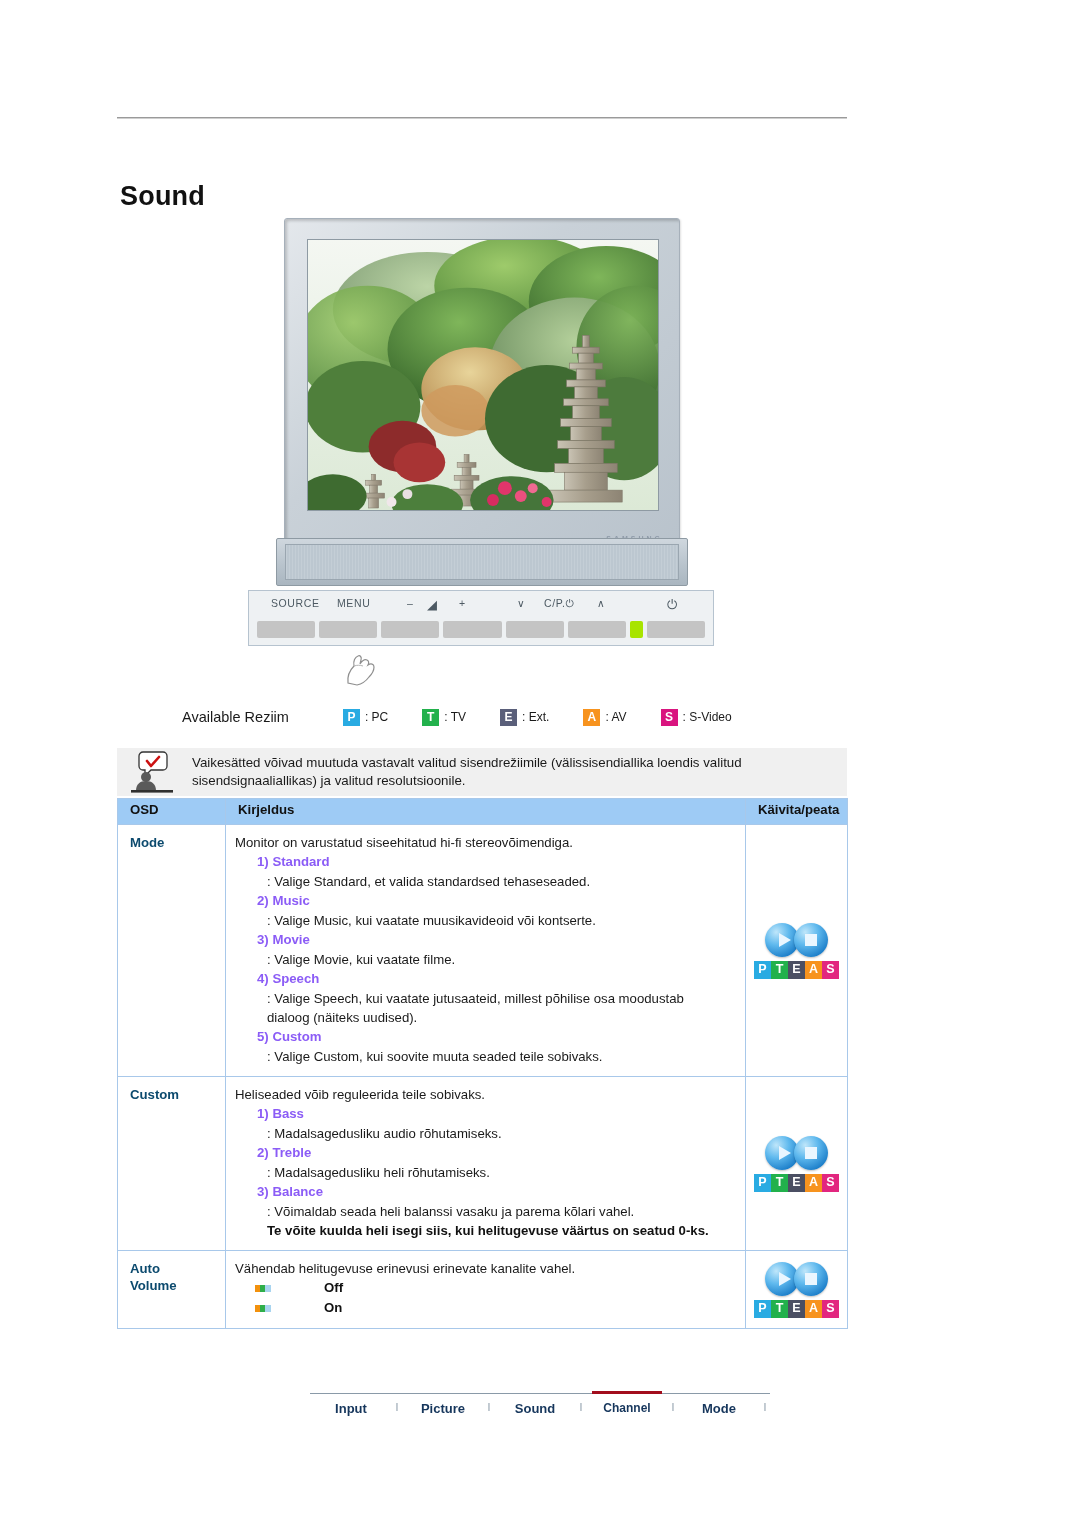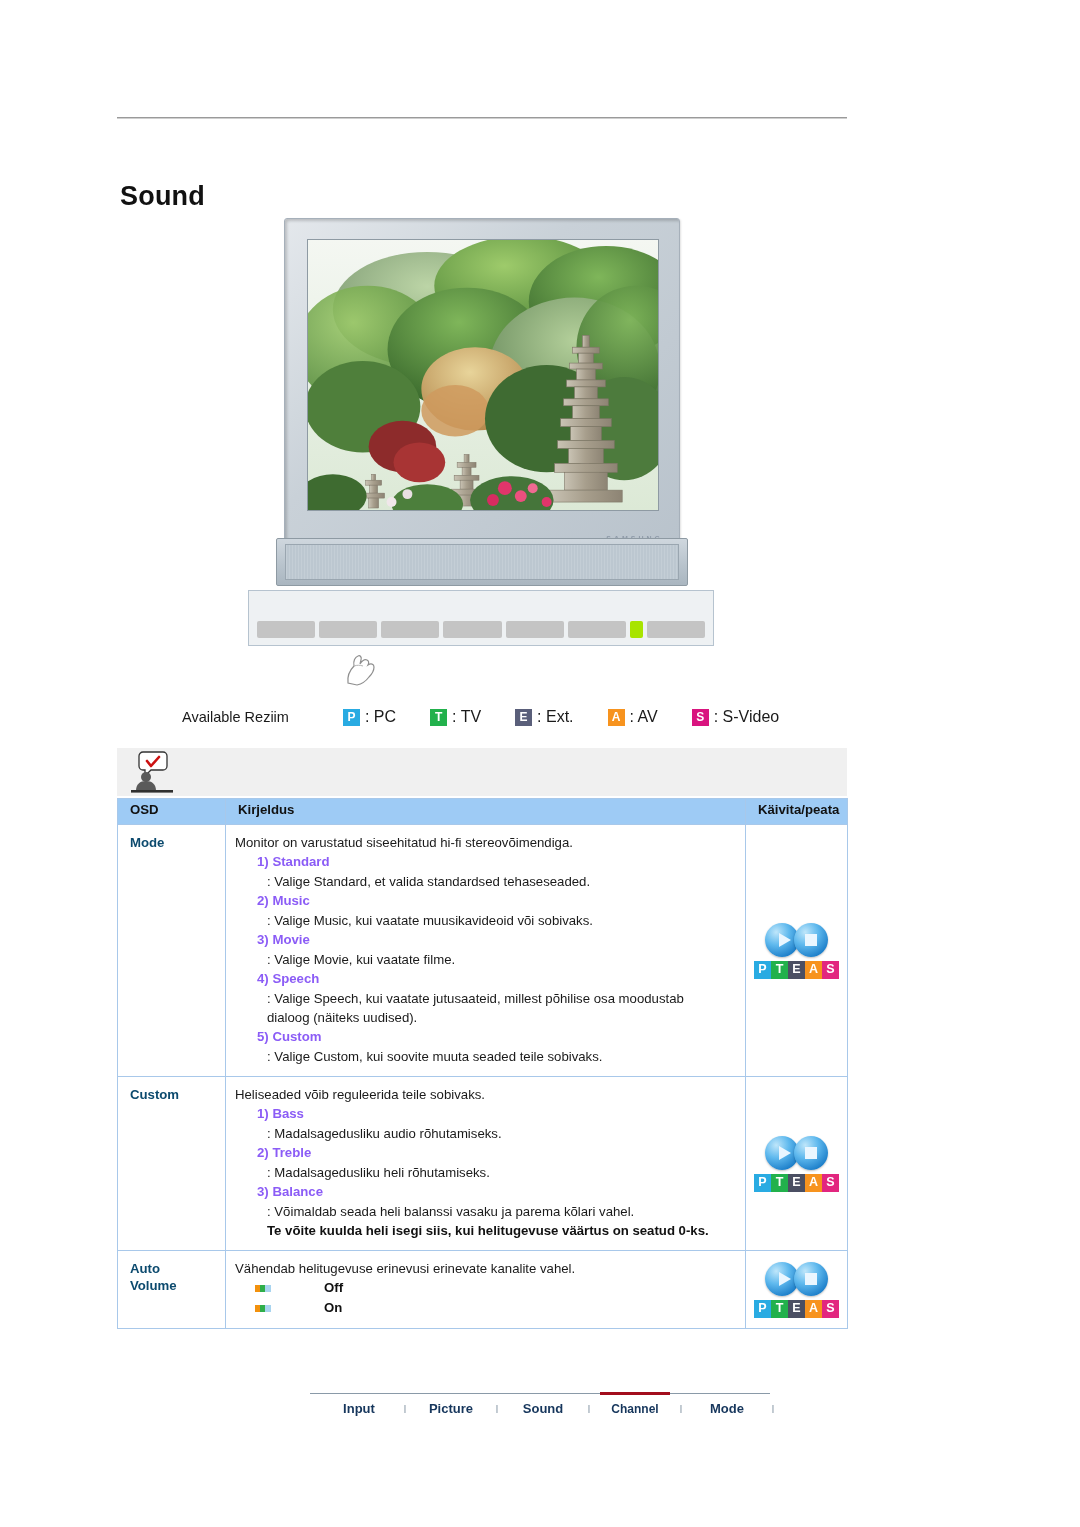--- a/index.html
+++ b/index.html
@@ -76,21 +76,21 @@
     position: absolute; left: 182px; top: 705px; height: 24px;
     display: flex; align-items: center; font-size: 14.5px; color: #1a1a1a;
   }
   .avail-label { margin-right: 54px; }
   .mode-item { display: flex; align-items: center; margin-right: 34px; }
   .mode-badge {
     width: 17px; height: 17px; color: #fff; font-size: 12px; font-weight: bold;
     display: flex; align-items: center; justify-content: center; margin-right: 5px;
     font-family: "Liberation Sans", sans-serif; line-height: 1;
   }
-  .mode-text { font-size: 16px; color: #1a1a1a; }
+  .mode-text { font-size: 12px; color: #1a1a1a; }
 
   
   .note-box {
     position: absolute; left: 117px; top: 748px; width: 730px; height: 48px;
     background: #f0f0f0;
   }
   .note-icon { position: absolute; left: 12px; top: 2px; width: 46px; height: 44px; }
   .note-text {
     position: absolute; left: 75px; top: 6px; right: 8px;
     font-size: 13.3px; line-height: 17.5px; color: #1a1a1a;
@@ -156,22 +156,22 @@
     display: flex; align-items: center; justify-content: center; line-height: 1;
     font-family: "Liberation Sans", sans-serif;
   }
 
   
   .footer {
     position: absolute; left: 310px; top: 1393px; width: 460px; height: 44px;
   }
   .footer-rule { position: absolute; left: 0; top: 0; width: 100%; height: 1px; background: #8a9aa8; }
   .footer-nav {
-    position: absolute; left: 8px; top: 8px; width: 100%;
-    display: flex; align-items: center;
+    position: absolute; left: 0; top: 8px; width: 100%;
+    display: flex; align-items: flex-start;
   }
   .fnav-item {
     flex: 1; text-align: center; font-size: 13px; color: #16365c; font-weight: bold;
     position: relative;
   }
   .fnav-item.active { font-size: 12px; }
   .fnav-item.active::before {
     content: ""; position: absolute; left: 6px; right: 6px; top: -10px; height: 3px; background: #a20d1c;
   }
   .fnav-sep { flex: 0 0 10px; text-align: center; font-size: 11px; color: #8a9aa8; }
@@ -286,20 +286,31 @@
         </svg>
       </div>
       <div class="mon-brand">SAMSUNG</div>
     </div>
 
     <div class="mon-base">
       <div class="mon-base-inner"></div>
     </div>
 
     <div class="ctrl-panel">
+      <div class="ctrl-labels">
+        <span style="left:22px">SOURCE</span>
+        <span style="left:88px">MENU</span>
+        <span style="left:158px">–</span>
+        <span style="left:178px;font-size:13px">◢</span>
+        <span style="left:210px">+</span>
+        <span style="left:268px">∨</span>
+        <span style="left:295px">C/P.⏻</span>
+        <span style="left:348px">∧</span>
+        <span style="left:418px;font-size:13px">⏻</span>
+      </div>
       <div class="ctrl-buttons">
         <i></i>
         <i></i>
         <i></i>
         <i></i>
         <i></i>
         <i></i>
         <i class="led"></i>
         <i></i>
       </div>
@@ -343,20 +354,21 @@
   </div>
 
   <div class="note-box">
     <svg class="note-icon" viewBox="0 0 46 44">
       <path d="M14 2 h20 a4 4 0 0 1 4 4 v10 a4 4 0 0 1 -4 4 h-12 l-6 6 v-6 h-2 a4 4 0 0 1 -4 -4 v-10 a4 4 0 0 1 4 -4 z" fill="#ffffff" stroke="#333" stroke-width="1.3"></path>
       <path d="M18 11 l4 5 l8 -9" fill="none" stroke="#cc1111" stroke-width="2.6" stroke-linecap="round" stroke-linejoin="round"></path>
       <circle cx="17" cy="27" r="5" fill="#5a5a5a"></circle>
       <path d="M7 41 C7 34 11 31 17 31 C23 31 27 34 27 41 Z" fill="#5a5a5a"></path>
       <rect x="2" y="40" width="42" height="2.6" fill="#2f2f2f"></rect>
     </svg>
+    <div class="note-text">Vaikesätted võivad muutuda vastavalt valitud sisendrežiimile (välissisendiallika loendis valitud sisendsignaaliallikas) ja valitud resolutsioonile.</div>
   </div>
 
   <table class="tbl">
     <colgroup>
       <col class="col-osd">
         <col class="col-desc">
         <col class="col-run">
     </colgroup>
     <thead>
       <tr>
@@ -367,21 +379,21 @@
     </thead>
     <tbody>
 
       <tr>
         <td class="osd">Mode</td>
         <td class="desc">
           <div class="d-lead">Monitor on varustatud siseehitatud hi-fi stereovõimendiga.</div>
           <div class="d-num">1) Standard</div>
           <div class="d-desc">: Valige Standard, et valida standardsed tehaseseaded.</div>
           <div class="d-num">2) Music</div>
-          <div class="d-desc">: Valige Music, kui vaatate muusikavideoid või sobivaks.</div>
+          <div class="d-desc">: Valige Music, kui vaatate muusikavideoid või kontserte.</div>
           <div class="d-num">3) Movie</div>
           <div class="d-desc">: Valige Movie, kui vaatate filme.</div>
           <div class="d-num">4) Speech</div>
           <div class="d-desc">: Valige Speech, kui vaatate jutusaateid, millest põhilise osa moodustab dialoog (näiteks uudised).</div>
           <div class="d-num">5) Custom</div>
           <div class="d-desc">: Valige Custom, kui soovite muuta seaded teile sobivaks.</div>
         </td>
         <td class="run">
           <span class="runicon">
             <span class="orbs">

